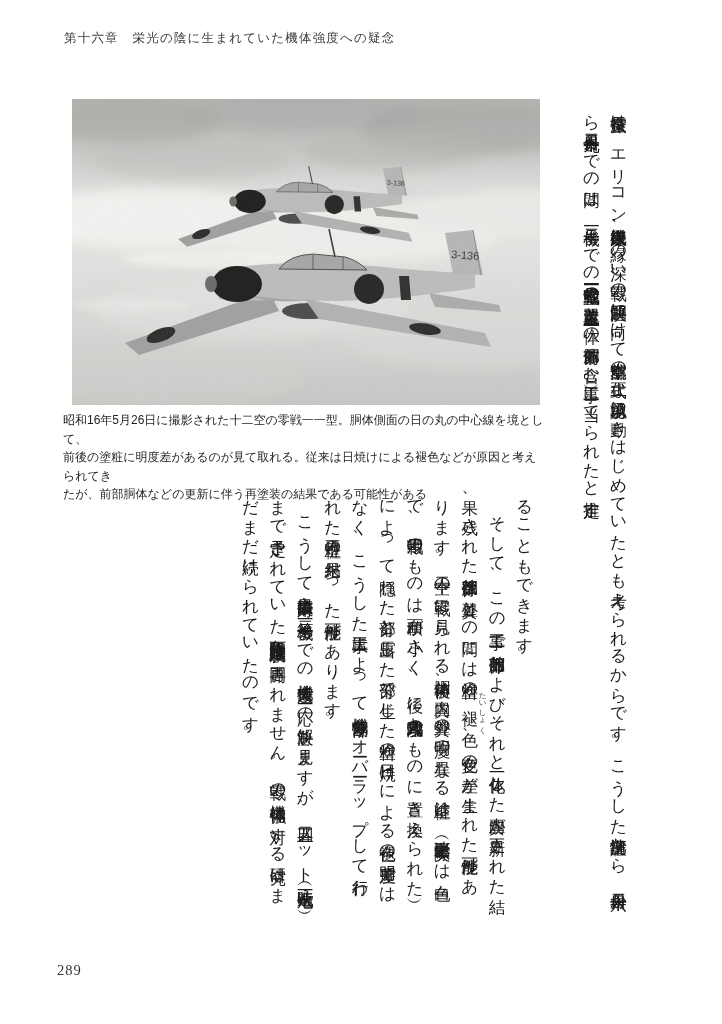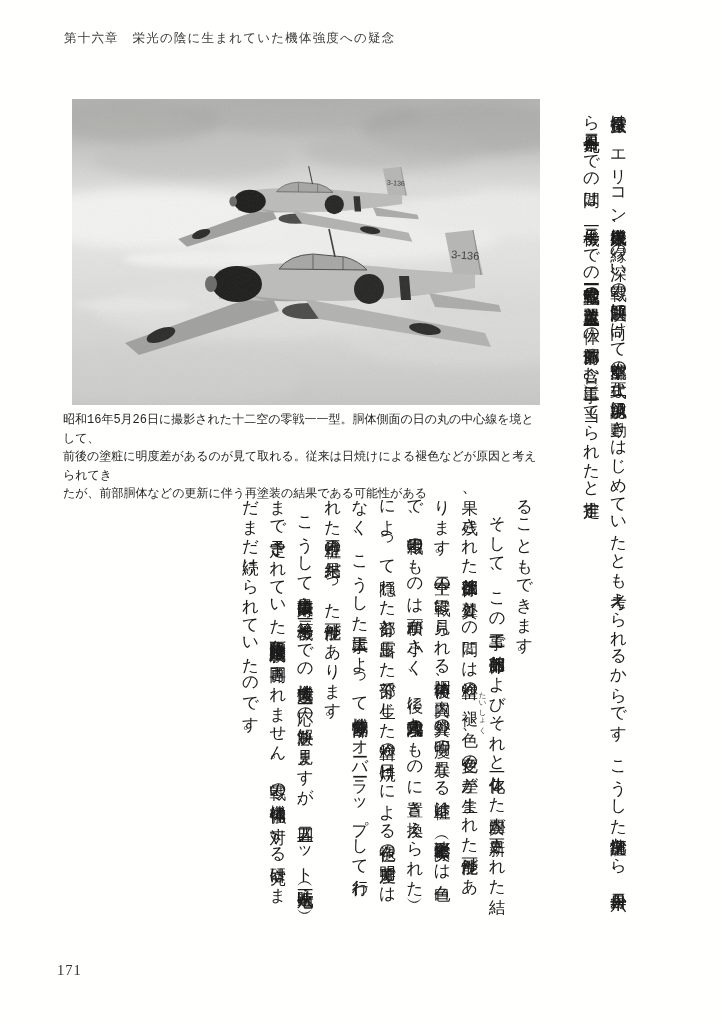--- a/index.html
+++ b/index.html
@@ -18,21 +18,21 @@
   }
 
   .photo{
     position:absolute;left:72px;top:99px;width:468px;height:306px;
     background:#d9d9d7;overflow:hidden;
   }
   .photo svg{display:block;width:100%;height:100%;}
 
   .caption{
     position:absolute;left:63px;top:411px;width:482px;
-    font-family:Liberation Mono, monospace;
+    font-family:Liberation Sans, sans-serif;
     font-size:12px;line-height:18.5px;color:#1f1f1f;letter-spacing:0px;
   }
 
   .vtext{
     position:absolute;
     writing-mode:vertical-rl;
     text-orientation:mixed;
     font-family:"Liberation Serif","DejaVu Serif",serif;
     color:#1c1c1c;
   }
@@ -144,15 +144,15 @@
   <div class="vtext region-a">
     <p>空技廠長は、エリコン機銃導入以来、縁の深い零戦の問題解決に向けて航空本部の正式な承認以前に動きはじめていたとも考えられるからです。こうした情況証拠から、十月二十六日から十二月二十九日までの間は、二一号機までの零式一号艦戦一型の主翼改造（主翼と一体の胴体前部も含む）工事に当てられたと推定す</p>
   </div>
 
   <div class="vtext region-c">
     <p><span>ることもできます。</span></p>
     <p><span>　そして、この工事で前部胴体およびそれと一体化した内翼が更新された結果、残された後部胴体と外翼との間には塗料の</span><ruby><span>褪色</span><rt>たいしょく</rt></ruby><span>、変色の差が生まれた可能性があります。十二空の零戦に見られる胴体前後、内翼、外翼の明度の異なる塗粧は、迷彩覆（実際には白色で、零戦用のものは面積が小さく、後に九六式陸攻用のものに置き換えられた）によって隠れた部分と露出した部分で生じた塗料の日焼けによる褪色の明度差ではなく、こうした大工事によって機体分割部をオーバーラップして行われた再塗粧の結果だった可能性があります。</span></p>
     <p>　こうして奥山事故対策は第二一号機までの機体大改造で一応の解決を見ますが、四二五ノット（時速七八七・一㎞）まで予定されていた急降下制限速度試験は再開されません。零戦の機体補強に対する研究はまだまだ続けられていたのです。</p>
   </div>
 
-  <div class="pagenum">171</div>
+  <div class="pagenum">289</div>
 
 </div>
 
 </body></html>

